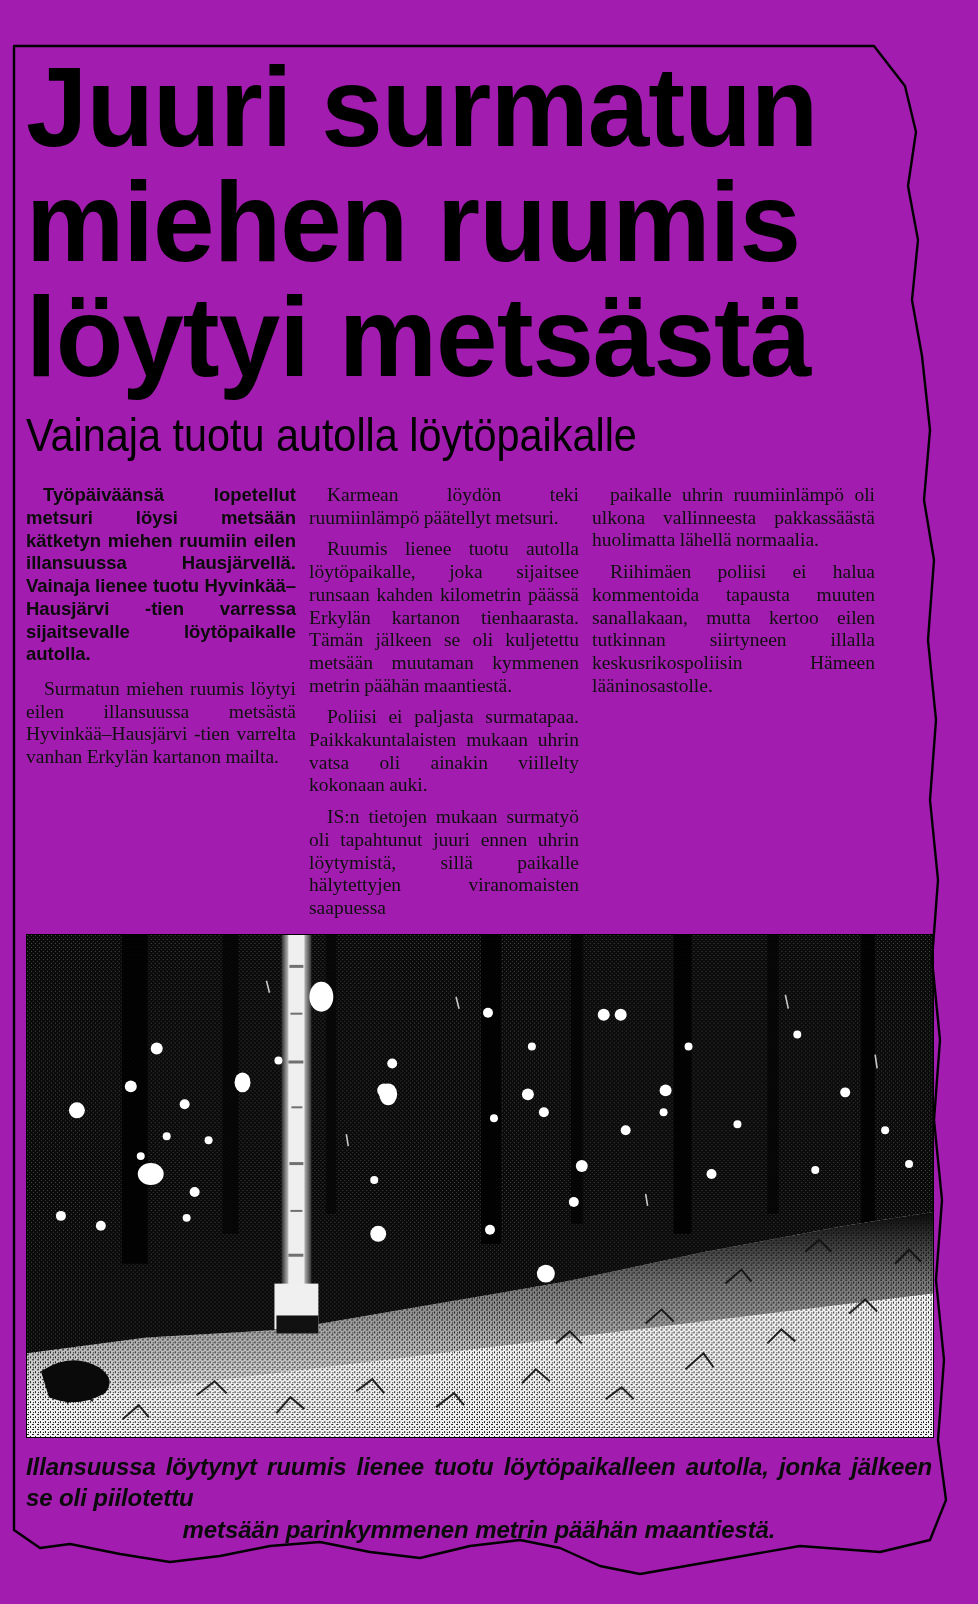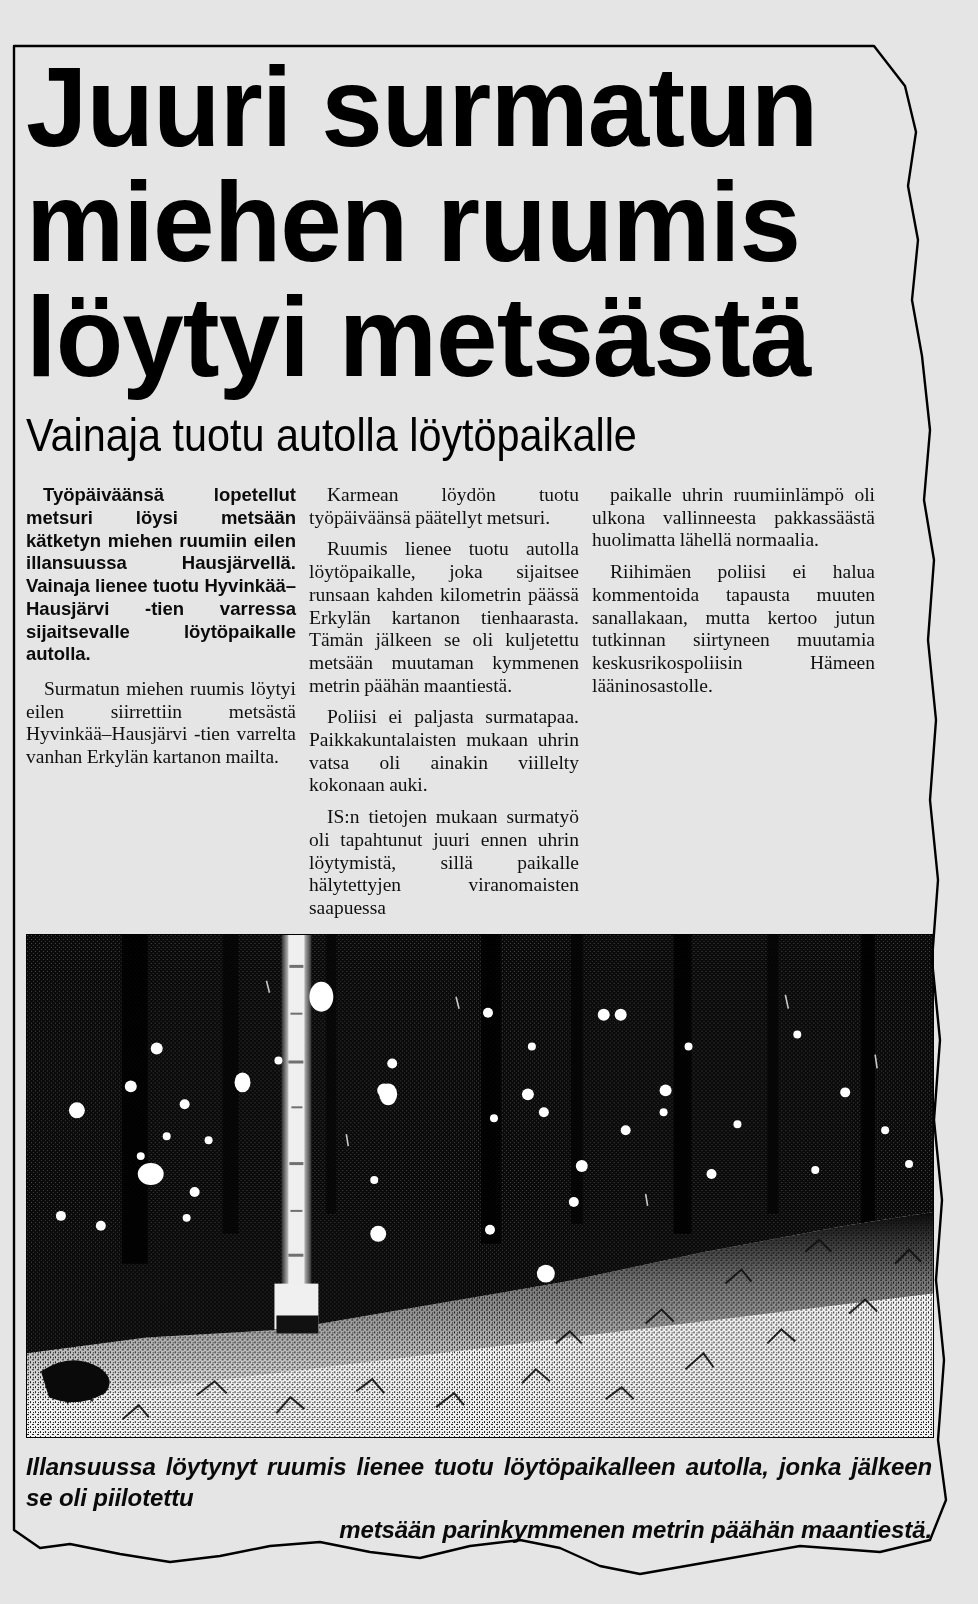--- a/index.html
+++ b/index.html
@@ -5,21 +5,21 @@
 <style>
   html, body {
     margin: 0;
     padding: 0;
     background: #ffffff;
   }
   #page {
     position: relative;
     width: 978px;
     height: 1604px;
-    background: #e5e5e5;
+    background: #a21caf;
     overflow: hidden;
     font-family: "Liberation Sans", sans-serif;
   }
 
   
   #clip-outline {
     position: absolute;
     left: 0; top: 0;
     width: 978px;
     height: 1604px;
@@ -135,21 +135,21 @@
     font-style: italic;
     font-weight: 700;
     font-size: 24px;
     line-height: 1.32;
     text-align: justify;
     color: #0a0a0a;
     letter-spacing: -0.1px;
   }
   .caption span.lastline {
     display: block;
-    text-align: right;
+    text-align: center;
     font-style: italic;
   }
 </style>
 </head>
 <body>
 
 <div id="page">
 
   <svg id="clip-outline" viewBox="0 0 978 1604" preserveAspectRatio="none">
     <path d="M 14,1530
@@ -204,33 +204,33 @@
       <span class="hl-line hl-2">miehen ruumis</span>
       <span class="hl-line hl-3">löytyi metsästä</span>
     </div>
 
     <div class="subhead">Vainaja tuotu autolla löytöpaikalle</div>
 
     <div id="columns">
 
       <div class="col col1">
         <p class="lead">Työpäiväänsä lopetellut metsuri löysi metsään kätketyn miehen ruumiin eilen illansuussa Hausjärvellä. Vainaja lienee tuotu Hyvinkää–Hausjärvi -tien varressa sijaitsevalle löytöpaikalle autolla.</p>
-        <p class="body first">Surmatun miehen ruumis löytyi eilen siirrettiin metsästä Hyvinkää–Hausjärvi -tien varrelta vanhan Erkylän kartanon mailta.</p>
+        <p class="body first">Surmatun miehen ruumis löytyi eilen illansuussa metsästä Hyvinkää–Hausjärvi -tien varrelta vanhan Erkylän kartanon mailta.</p>
       </div>
 
       <div class="col col2">
-        <p class="body">Karmean löydön tuotu työpäiväänsä päätellyt metsuri.</p>
+        <p class="body">Karmean löydön teki ruumiinlämpö päätellyt metsuri.</p>
         <p class="body">Ruumis lienee tuotu autolla löytöpaikalle, joka sijaitsee runsaan kahden kilometrin päässä Erkylän kartanon tienhaarasta. Tämän jälkeen se oli kuljetettu metsään muutaman kymmenen metrin päähän maantiestä.</p>
         <p class="body">Poliisi ei paljasta surmatapaa. Paikkakuntalaisten mukaan uhrin vatsa oli ainakin viillelty kokonaan auki.</p>
         <p class="body">IS:n tietojen mukaan surmatyö oli tapahtunut juuri ennen uhrin löytymistä, sillä paikalle hälytettyjen viranomaisten saapuessa</p>
       </div>
 
       <div class="col col3">
         <p class="body">paikalle uhrin ruumiinlämpö oli ulkona vallinneesta pakkassäästä huolimatta lähellä normaalia.</p>
-        <p class="body">Riihimäen poliisi ei halua kommentoida tapausta muuten sanallakaan, mutta kertoo jutun tutkinnan siirtyneen muutamia keskusrikospoliisin Hämeen lääninosastolle.</p>
+        <p class="body">Riihimäen poliisi ei halua kommentoida tapausta muuten sanallakaan, mutta kertoo eilen tutkinnan siirtyneen illalla keskusrikospoliisin Hämeen lääninosastolle.</p>
       </div>
 
     </div>
 
     <div id="photo-wrap">
       <svg id="photo-svg" viewBox="0 0 908 504" preserveAspectRatio="none">
         <defs>
 
           <pattern id="dark-grain" width="4" height="4" patternUnits="userSpaceOnUse">
             <rect width="4" height="4" fill="#0a0a0a"></rect>

